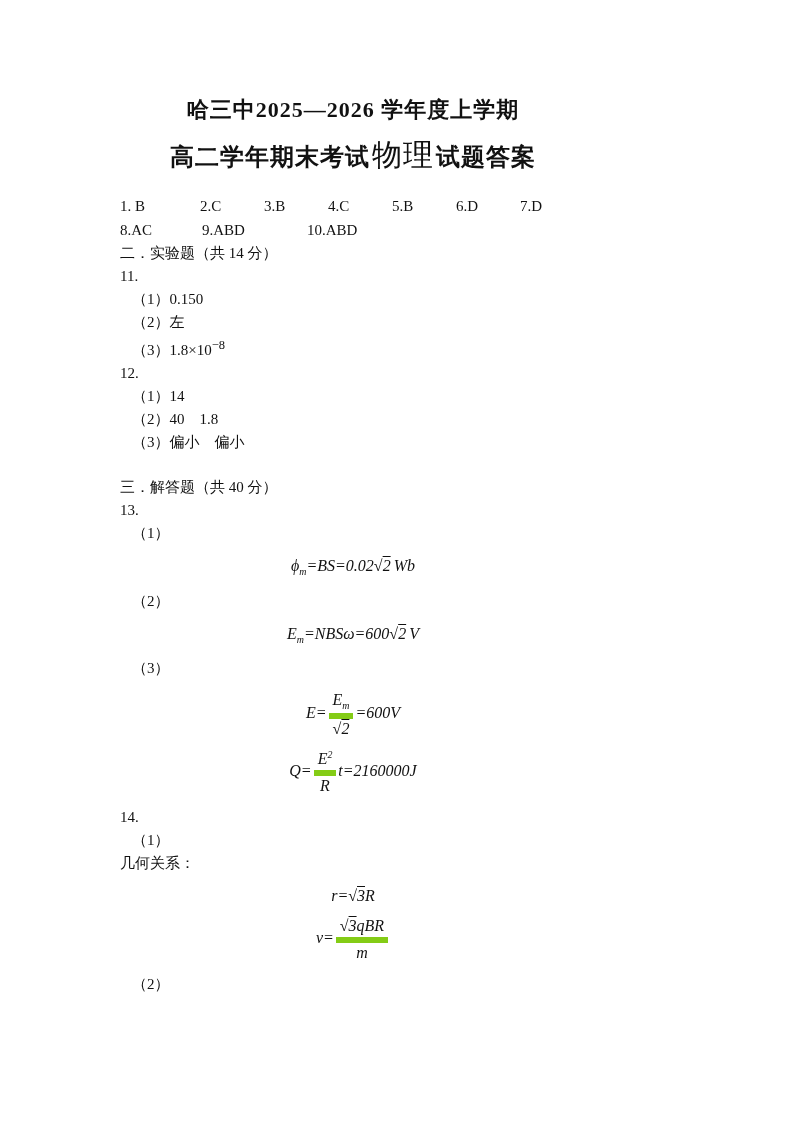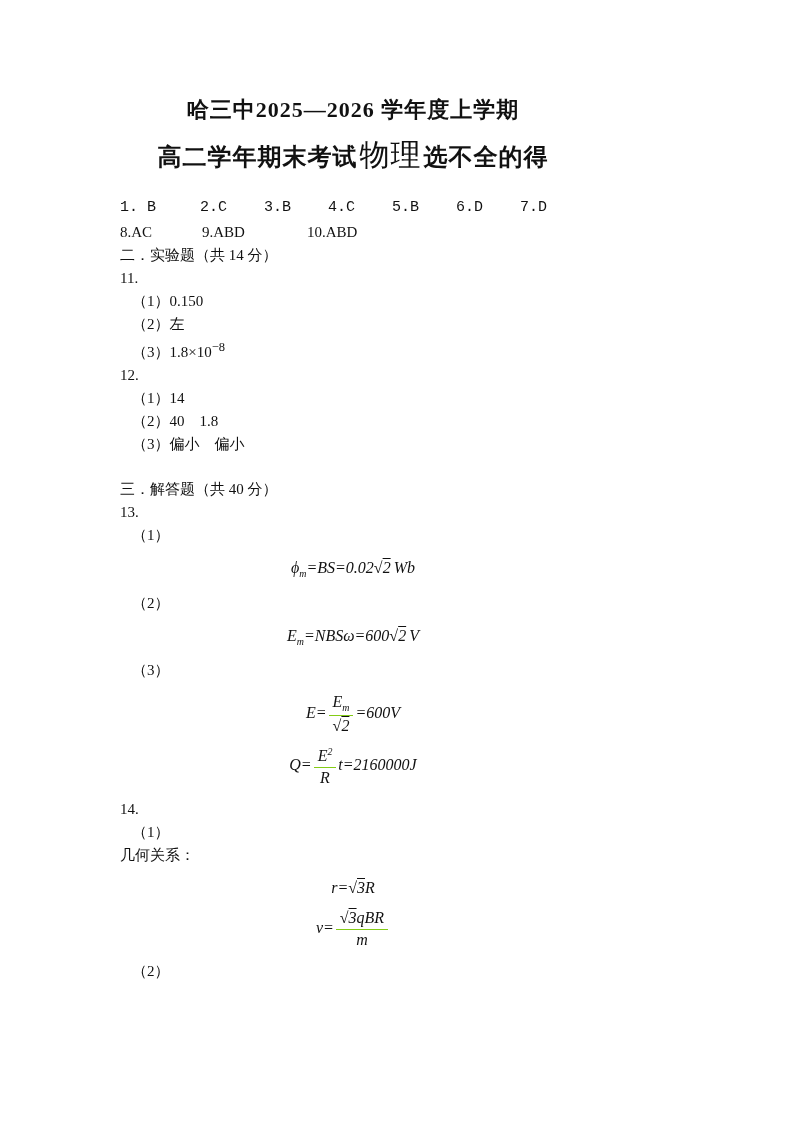--- a/index.html
+++ b/index.html
@@ -12,47 +12,47 @@
   .page{box-sizing:border-box;width:704px;height:1123px;padding:95px 118px 0 120px;}
   .title1{margin:0 0 10px 0;text-align:center;font-size:22px;font-weight:bold;letter-spacing:1px;}
   .title2{margin:0 0 18px 0;text-align:center;font-size:24px;font-weight:bold;letter-spacing:1px;}
   .title2 .subject{font-size:30px;font-weight:normal;padding:0 2px;font-family:"DejaVu Serif",serif;}
   .para{margin:0 0 6px 0;font-size:15px;line-height:28px;text-align:justify;}
   .para b{font-weight:bold;}
   .line{font-size:15px;line-height:23px;}
   .sub{padding-left:12px;}
   .ansrow{font-size:15px;line-height:24px;}
   .ansrow .c{display:inline-block;}
-  .row1 .c{width:64px;font-family:Liberation Mono, monospace;}
+  .row1 .c{width:64px;}
   .row1 .c:first-child{width:80px;}
   .row2 .c:nth-child(1){width:82px;}
   .row2 .c:nth-child(2){width:105px;}
   .gap{height:22px;}
   .formula{
     text-align:center;font-size:16px;margin:11px 0;
     font-style:italic;font-family:"Liberation Serif",serif;line-height:1.25;
   }
   .formula sub{font-size:0.62em;font-style:italic;}
   .formula sup{font-size:0.62em;font-style:italic;}
   .radsign{font-style:normal;}
   .radicand{text-decoration:overline;}
   .unit{margin-left:3px;}
   .frac{display:inline-block;vertical-align:middle;text-align:center;margin:0 2px;}
-  .frac .num{display:block;border-bottom:1px solid #84cc16;padding:0 4px 1px 4px;line-height:1.15;font-family:Liberation Serif, serif;}
+  .frac .num{display:block;border-bottom:6px solid #84cc16;padding:0 4px 1px 4px;line-height:1.15;font-family:Liberation Serif, serif;}
   .frac .den{display:block;padding:1px 4px 0 4px;line-height:1.15;}
   .tight{margin-bottom:4px;}
 </style>
 </head>
 <body>
 
 <div class="page">
 
   <h1 class="title1">哈三中2025—2026 学年度上学期</h1>
 
-  <h1 class="title2"><span>高二学年期末考试</span><span class="subject">物理</span><span>选不全的得</span></h1>
+  <h1 class="title2"><span>高二学年期末考试</span><span class="subject">物理</span><span>试题答案</span></h1>
 
 
   <div class="ansrow row1">
     <span class="c">1.  B</span><span class="c">2.C</span><span class="c">3.B</span><span class="c">4.C</span><span class="c">5.B</span><span class="c">6.D</span><span class="c">7.D</span>
   </div>
 
   <div class="ansrow row2">
     <span class="c">8.AC</span><span class="c">9.ABD</span><span class="c">10.ABD</span>
   </div>
 

